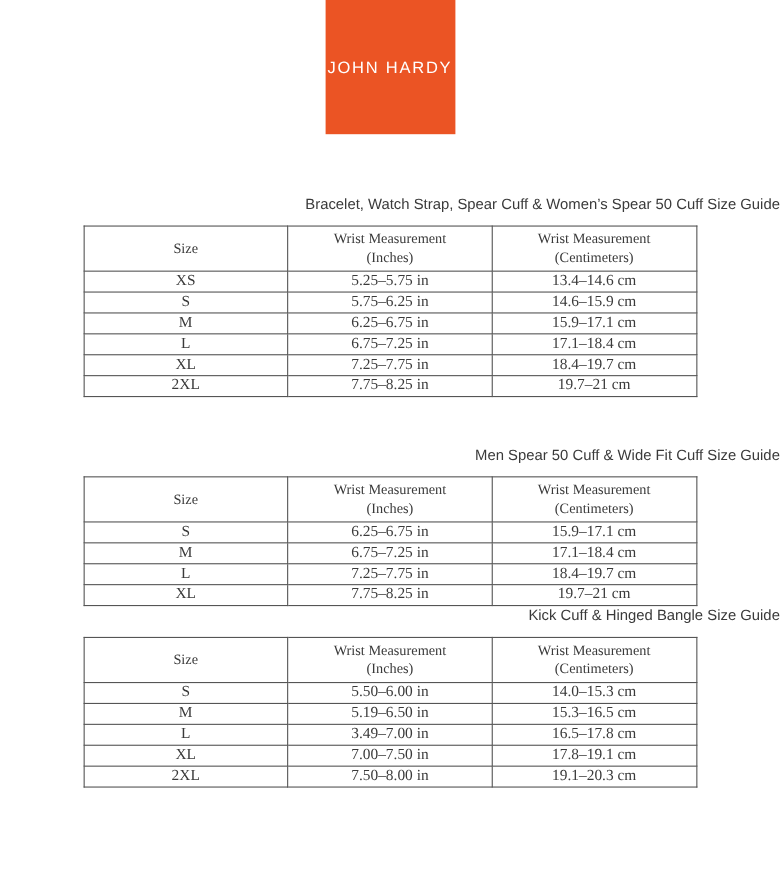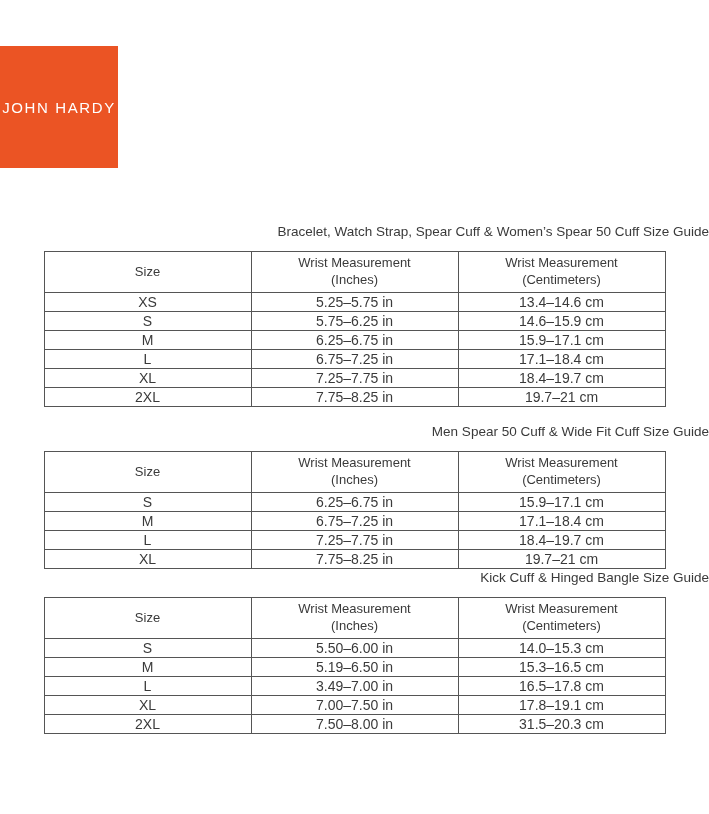--- a/index.html
+++ b/index.html
@@ -15,23 +15,22 @@
     height: 814px;
     background: #FFFFFF;
     font-family: "Liberation Sans", sans-serif;
     color: var(--text);
     overflow: hidden;
   }
   .page { width: 709px; height: 814px; background: #FFFFFF; }
 
   .logo-wrap {
     display: flex;
-    justify-content: flex-start;
+    justify-content: center;
     padding-top: 0;
-    margin-top: 46px;
   }
   .logo {
     width: 118px;
     height: 122px;
     background: var(--brand-orange);
     display: flex;
     align-items: center;
     justify-content: center;
   }
   .logo-text {
@@ -44,28 +43,29 @@
 
   .section-title {
     text-align: right;
     font-size: 13.5px;
     line-height: 17px;
     font-weight: 400;
     color: var(--text);
     margin: 0 0 11px 0;
   }
   .section-1 .section-title { margin-top: 55px; }
-  .section-2 .section-title { margin-top: 16px; }
+  .section-2 .section-title { margin-top: 44px; }
   .section-3 .section-title { }
 
   table.size-table {
     border-collapse: collapse;
     table-layout: fixed;
-    width: 622px;
+    width: 558px;
     margin: 0 auto;
+    font-family: Liberation Serif, serif;
   }
   .size-table th,
   .size-table td {
     border: 1px solid var(--border);
     text-align: center;
     vertical-align: middle;
     padding: 0;
     color: var(--text);
   }
   .size-table th {
@@ -205,19 +205,19 @@
           <td>16.5–17.8 cm</td>
         </tr>
         <tr>
           <td>XL</td>
           <td>7.00–7.50 in</td>
           <td>17.8–19.1 cm</td>
         </tr>
         <tr>
           <td>2XL</td>
           <td>7.50–8.00 in</td>
-          <td>31.5–20.3 cm</td>
+          <td>19.1–20.3 cm</td>
         </tr>
       </tbody>
     </table>
   </div>
 
 </div>
 
 </body></html>

